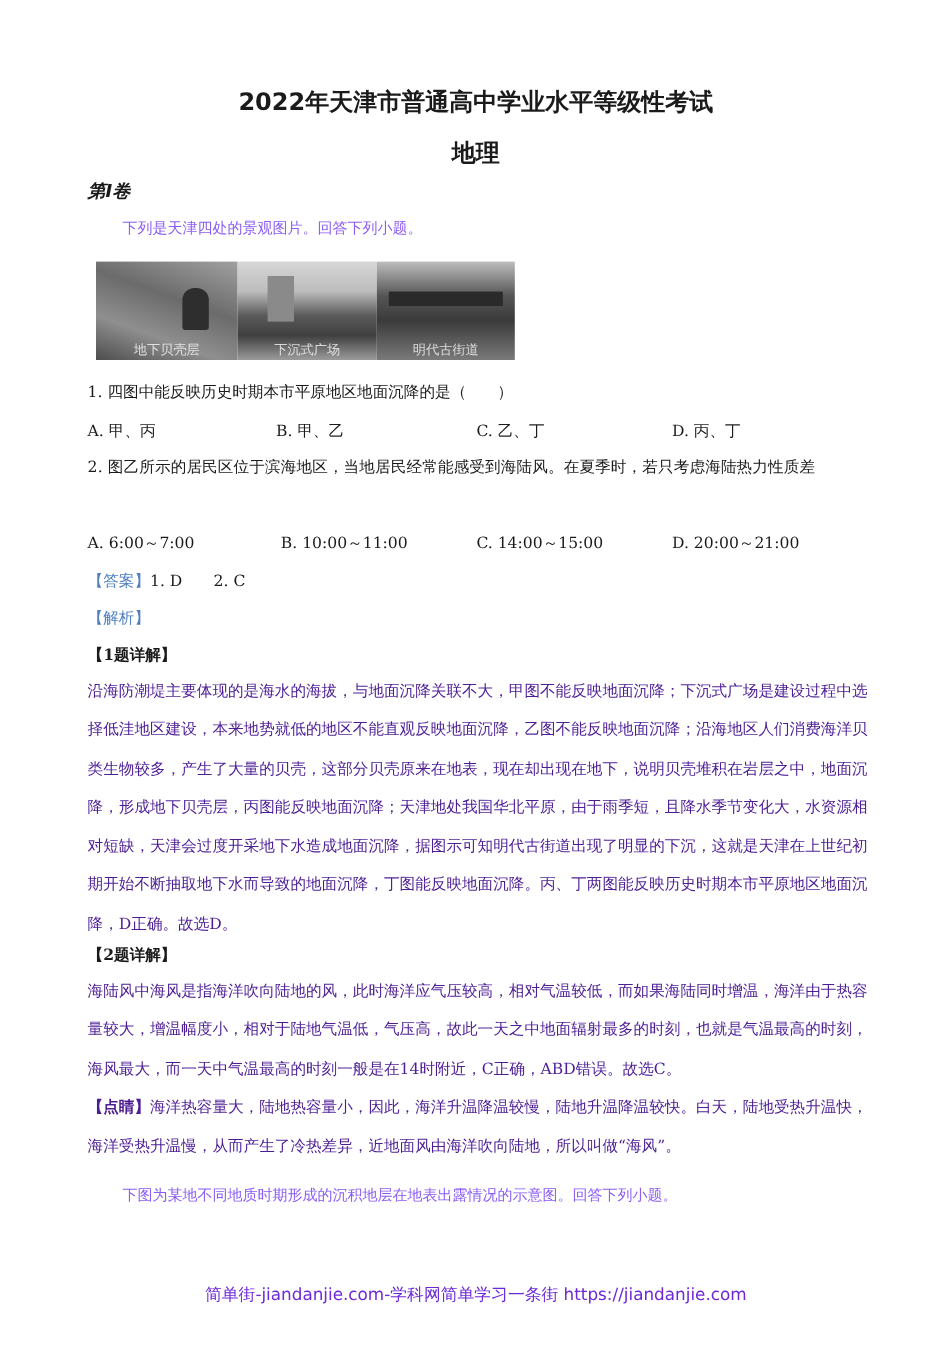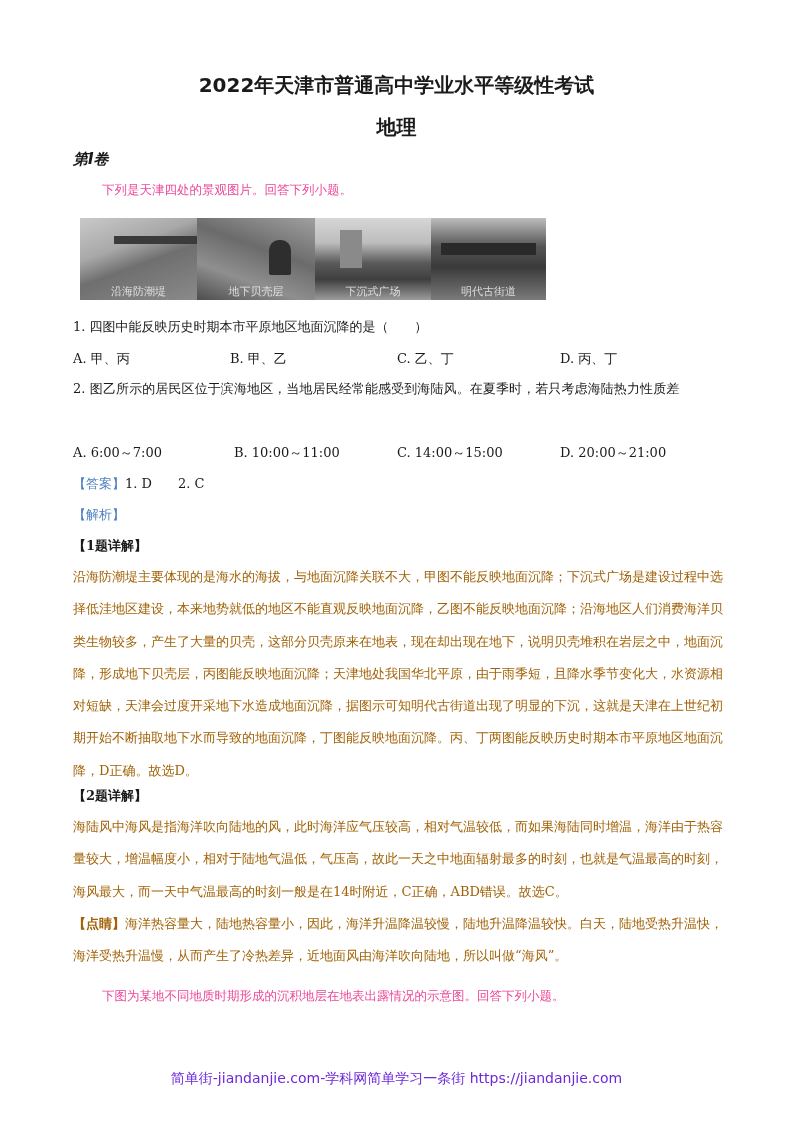--- a/index.html
+++ b/index.html
@@ -21,21 +21,21 @@
     text-align: center; font-size: 20px; font-weight: bold;
     font-family: "DejaVu Sans", "Liberation Sans", sans-serif;
   }
   .section-head {
     position: absolute; left: 73px; top: 150px;
     font-size: 15px; font-weight: bold;
     font-family: "DejaVu Sans", "Liberation Sans", sans-serif;
     font-style: italic;
   }
   .intro {
-    position: absolute; left: 102px; font-size: 12.5px; color: #ec4899;
+    position: absolute; left: 102px; font-size: 12.5px; color: #8b5cf6;
     font-family: "DejaVu Serif", serif;
   }
   .photo-strip {
     position: absolute; left: 80px; top: 218px; width: 466px; height: 82px;
     display: flex;
   }
   .photo {
     position: relative; height: 100%;
     overflow: hidden;
   }
@@ -54,44 +54,41 @@
   .p4::before { content: ""; position: absolute; left: 10px; top: 25px; width: 95px; height: 12px; background: #2a2a2a; }
 
   .line {
     position: absolute; left: 73px; font-size: 13px; white-space: nowrap;
     font-family: "DejaVu Serif", "Liberation Serif", serif; color: #1a1a1a;
   }
   .opt { position: absolute; font-size: 13px; white-space: nowrap; color: #1a1a1a; }
   .blue { color: #4f7fc0; }
   .para {
     position: absolute; left: 73px; width: 650px; font-size: 13px;
-    line-height: 32.3px; text-align: justify; color: #a16207;
+    line-height: 32.3px; text-align: justify; color: #4c1d95;
   }
   .bold-bracket { font-weight: bold; }
   .footer {
     position: absolute; left: 0; width: 793px; top: 1070px; text-align: center;
     font-size: 14px; color: #6d28d9;
     font-family: "DejaVu Sans", "Liberation Sans", sans-serif;
   }
 </style>
 </head>
 <body>
 
 <div class="page">
 
   <div class="title">2022年天津市普通高中学业水平等级性考试</div>
   <div class="subtitle">地理</div>
   <div class="section-head">第Ⅰ卷</div>
 
   <div class="intro" style="top:182px;">下列是天津四处的景观图片。回答下列小题。</div>
 
   <div class="photo-strip">
-    <div class="photo p1">
-      <span class="caption">沿海防潮堤</span>
-    </div>
     <div class="photo p3">
       <span class="caption">地下贝壳层</span>
     </div>
     <div class="photo p2">
       <span class="caption">下沉式广场</span>
     </div>
     <div class="photo p4">
       <span class="caption">明代古街道</span>
     </div>
   </div>

